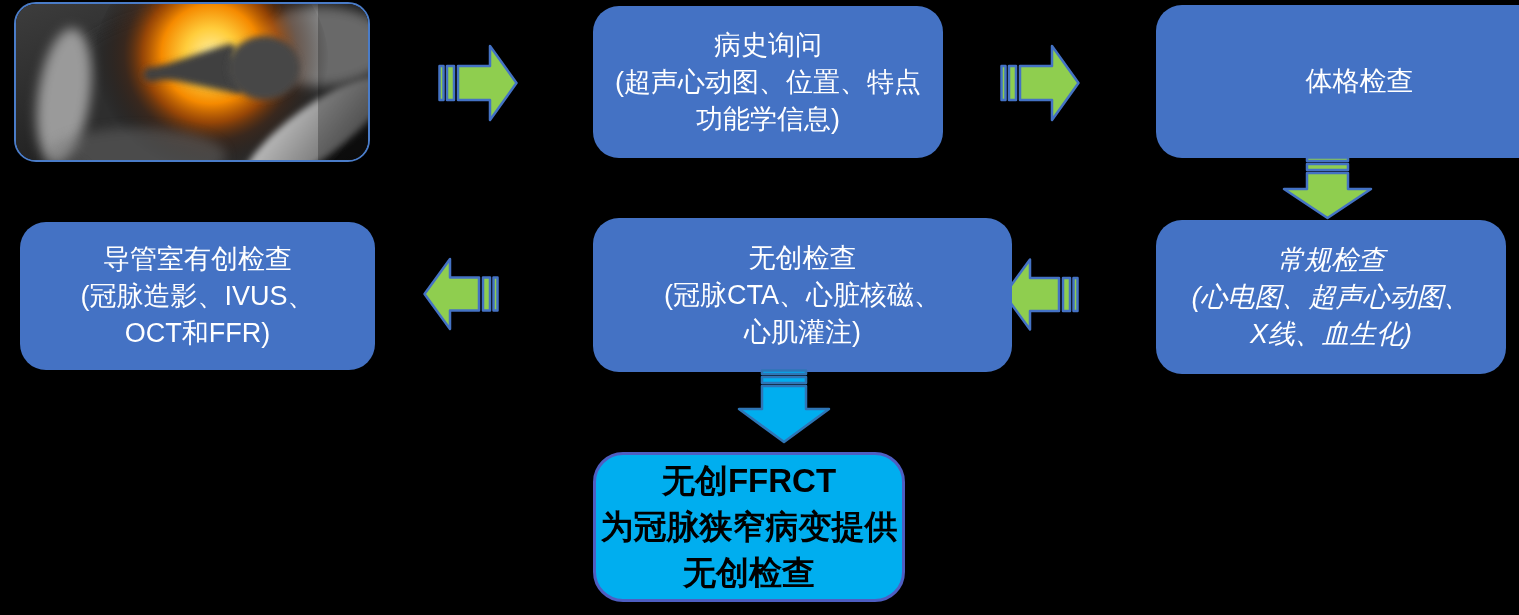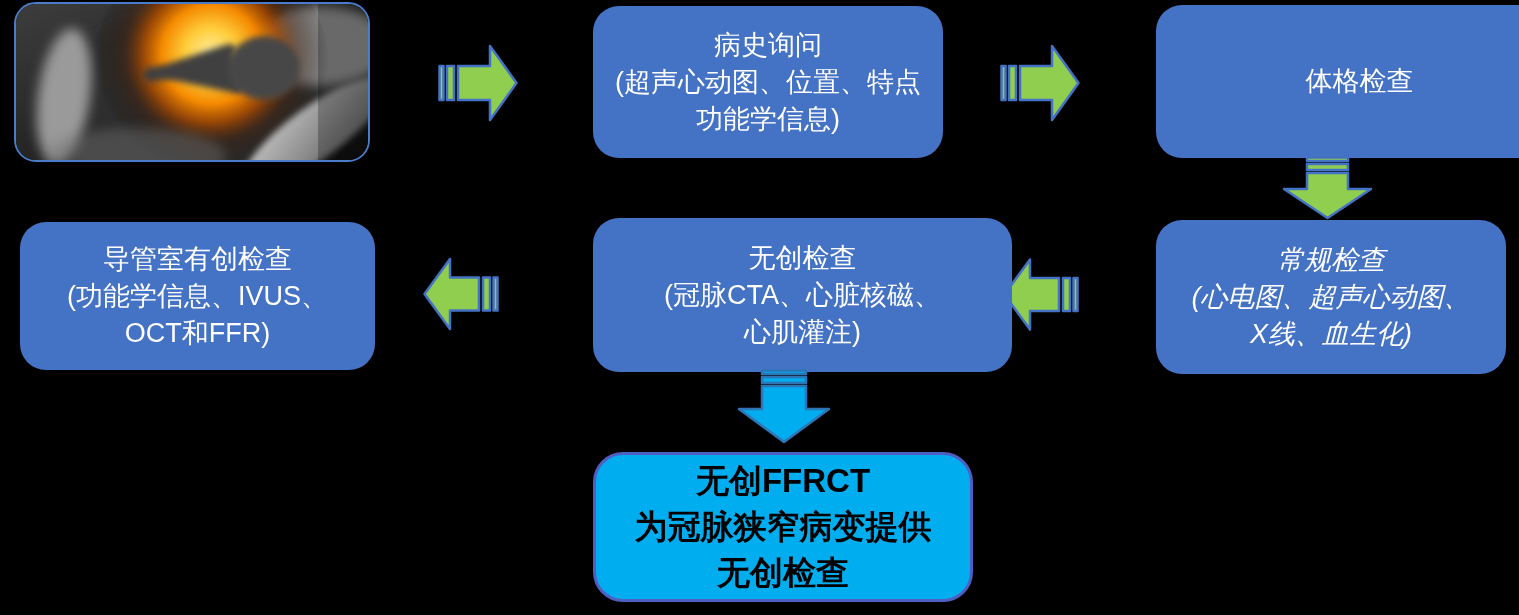--- a/index.html
+++ b/index.html
@@ -19,21 +19,21 @@
   .arrow svg{display:block;width:100%;height:100%;}
   
   #chest-image{position:absolute;left:14px;top:2px;width:352px;height:156px;
     border:2px solid #4A7CC8;border-radius:22px;overflow:hidden;background:#181818;}
   #chest-image svg{display:block;}
   #box-history{left:593px;top:6px;width:350px;height:152px;}
   #box-physical{left:1156px;top:5px;width:407px;height:153px;}
   #box-routine{left:1156px;top:220px;width:350px;height:154px;font-style:italic;}
   #box-noninvasive{left:593px;top:218px;width:419px;height:154px;}
   #box-cathlab{left:20px;top:222px;width:355px;height:148px;}
-  #box-ffrct{left:593px;top:452px;width:380px;height:150px;}
+  #box-ffrct{left:593px;top:452px;width:312px;height:150px;}
   #arrow-right-1{left:438px;top:42px;width:82px;height:82px;}
   #arrow-right-2{left:1000px;top:42px;width:82px;height:82px;}
   #arrow-down-green{left:1282px;top:156px;width:91px;height:64px;}
   #arrow-left-1{left:1002px;top:256px;width:77px;height:77px;}
   #arrow-left-2{left:422px;top:255px;width:77px;height:78px;}
   #arrow-down-cyan{left:737px;top:369px;width:94px;height:76px;}
 </style>
 </head>
 <body>
 
@@ -152,21 +152,21 @@
       <g fill="#8FCE4F" stroke="#4472C4" stroke-width="2.5" stroke-linejoin="round">
         <polygon points="57,22 28,22 28,3.5 2.5,38.5 28,73.5 28,55 57,55"></polygon>
         <rect x="61" y="22" width="7" height="33"></rect>
         <rect x="71.5" y="22" width="4" height="33"></rect>
       </g>
     </svg>
   </div>
 
   <div class="box blue" id="box-cathlab">
     <div class="line">导管室有创检查</div>
-    <div class="line">(功能学信息、IVUS、</div>
+    <div class="line">(冠脉造影、IVUS、</div>
     <div class="line">OCT和FFR)</div>
   </div>
 
   <div class="arrow" id="arrow-down-cyan">
     <svg viewBox="0 0 94 76">
       <g fill="#00AEEF" stroke="#2E75B6" stroke-width="2.5" stroke-linejoin="round">
         <rect x="25" y="1.5" width="44" height="3.5"></rect>
         <rect x="25" y="8" width="44" height="6"></rect>
         <polygon points="25,17 69,17 69,40 92,40 47,73 2,40 25,40"></polygon>
       </g>

